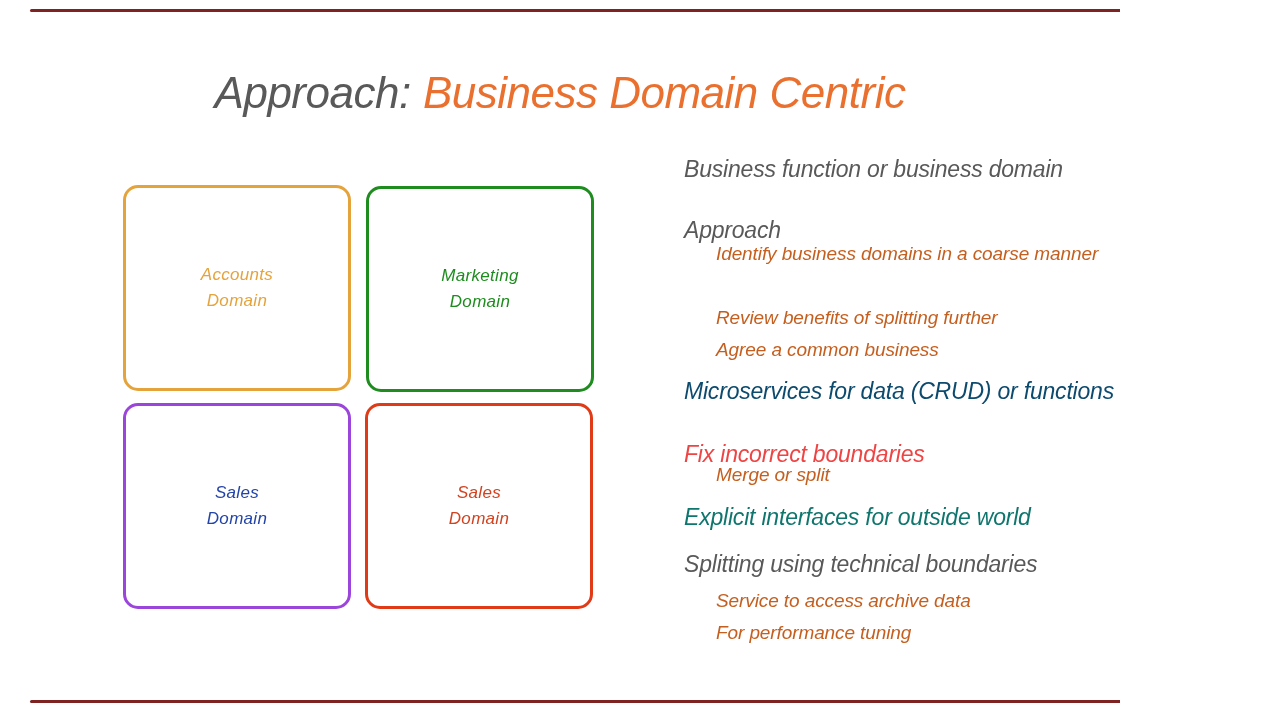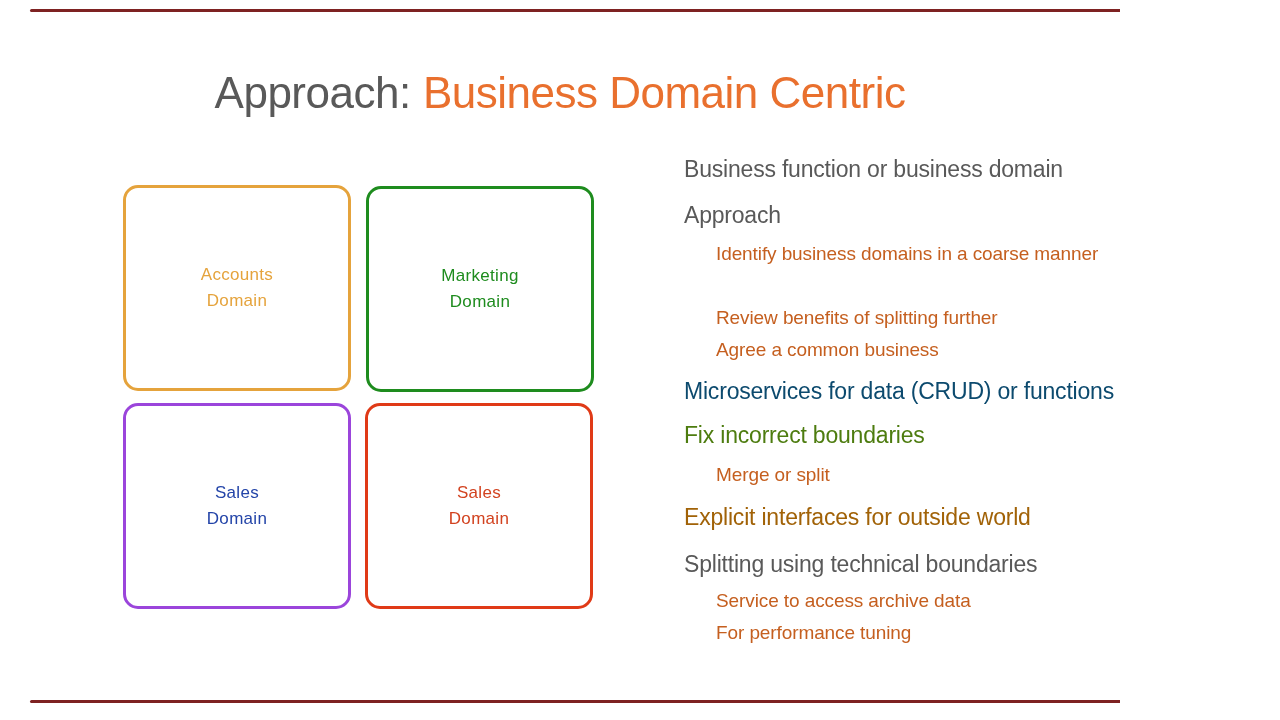--- a/index.html
+++ b/index.html
@@ -7,20 +7,21 @@
     padding: 0;
     background: #ffffff;
     font-family: "Liberation Sans", sans-serif;
   }
   .slide {
     position: relative;
     width: 1120px;
     height: 720px;
     background: #ffffff;
     overflow: hidden;
+    font-style: italic;
   }
   .accent-rule {
     position: absolute;
     left: 30px;
     width: 1222px;
     height: 3px;
     border-radius: 2px;
   }
   .accent-rule.top { top: 9px; }
   .accent-rule.bottom { top: 700px; }
@@ -109,28 +110,28 @@
 Domain</span>
   </div>
 
   <div class="domain-box box-4" style="border-color: rgb(224, 58, 23);">
     <span style="color: rgb(210, 66, 31);">Sales
 Domain</span>
   </div>
 
   <div class="bullet-column">
     <div class="bullet l1" style="top: 156px; color: rgb(89, 89, 89);">Business function or business domain</div>
-    <div class="bullet l1" style="top: 202px; color: rgb(89, 89, 89);">Approach</div>
+    <div class="bullet l1" style="top: 217px; color: rgb(89, 89, 89);">Approach</div>
     <div class="bullet l2" style="top: 243px; color: rgb(197, 95, 31);">Identify business domains in a coarse manner</div>
     <div class="bullet l2" style="top: 307px; color: rgb(197, 95, 31);">Review benefits of splitting further</div>
     <div class="bullet l2" style="top: 339px; color: rgb(197, 95, 31);">Agree a common business</div>
     <div class="bullet l1" style="top: 378px; color: #0c4a6e;">Microservices for data (CRUD) or functions</div>
-    <div class="bullet l1" style="top: 422px; color: #4d7c0f;">Fix incorrect boundaries</div>
+    <div class="bullet l1" style="top: 441px; color: #ef4444;">Fix incorrect boundaries</div>
     <div class="bullet l2" style="top: 464px; color: rgb(197, 95, 31);">Merge or split</div>
-    <div class="bullet l1" style="top: 504px; color: #a16207;">Explicit interfaces for outside world</div>
+    <div class="bullet l1" style="top: 504px; color: #0f766e;">Explicit interfaces for outside world</div>
     <div class="bullet l1" style="top: 551px; color: rgb(89, 89, 89);">Splitting using technical boundaries</div>
     <div class="bullet l2" style="top: 590px; color: rgb(197, 95, 31);">Service to access archive data</div>
     <div class="bullet l2" style="top: 622px; color: rgb(197, 95, 31);">For performance tuning</div>
   </div>
 
   <div class="accent-rule bottom" style="background: rgb(126, 34, 34);"></div>
 
 </div>
 
 </body></html>

